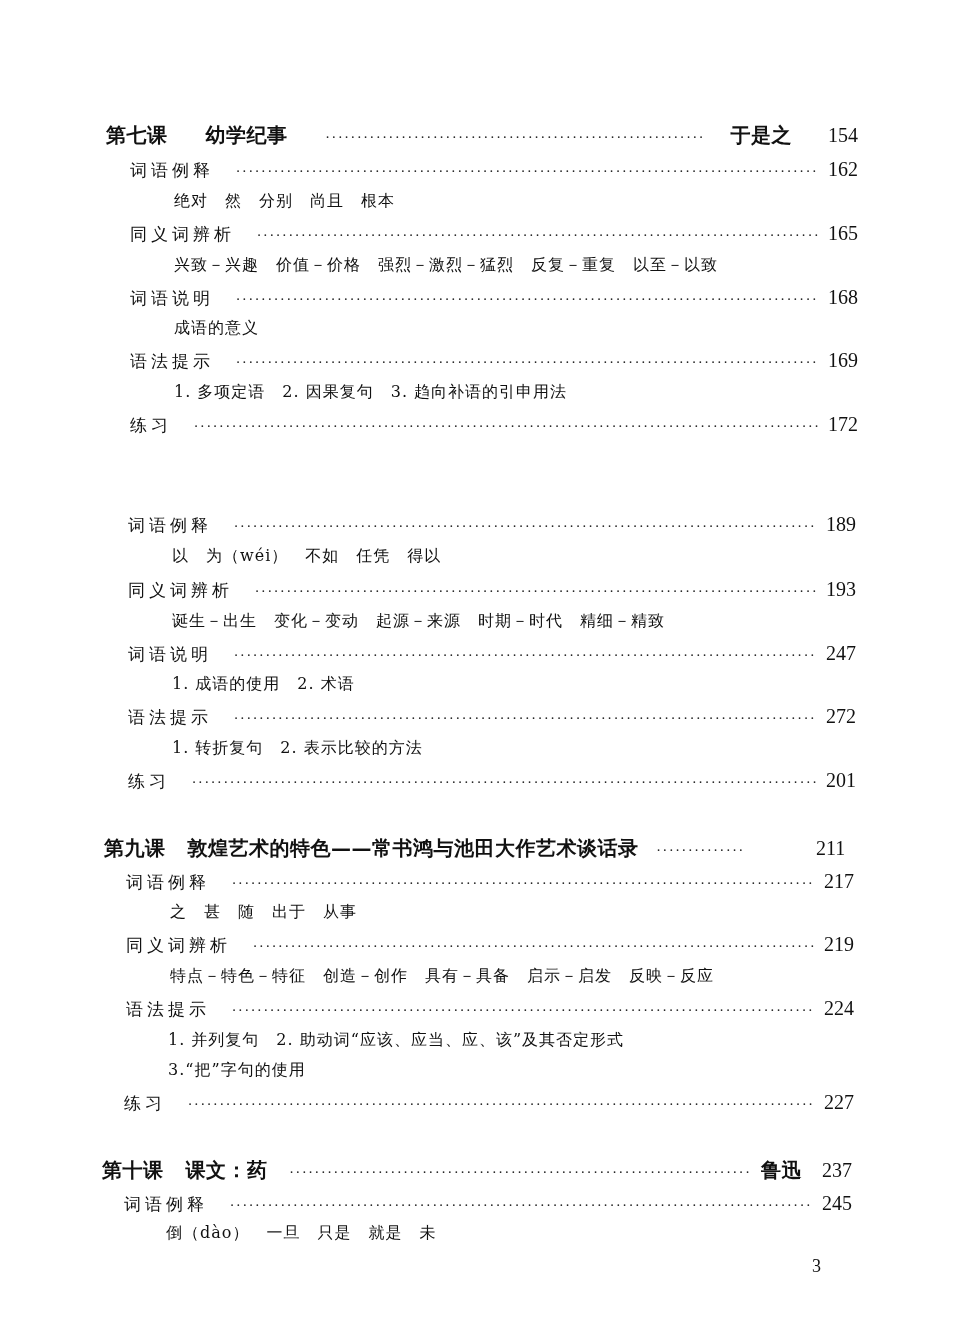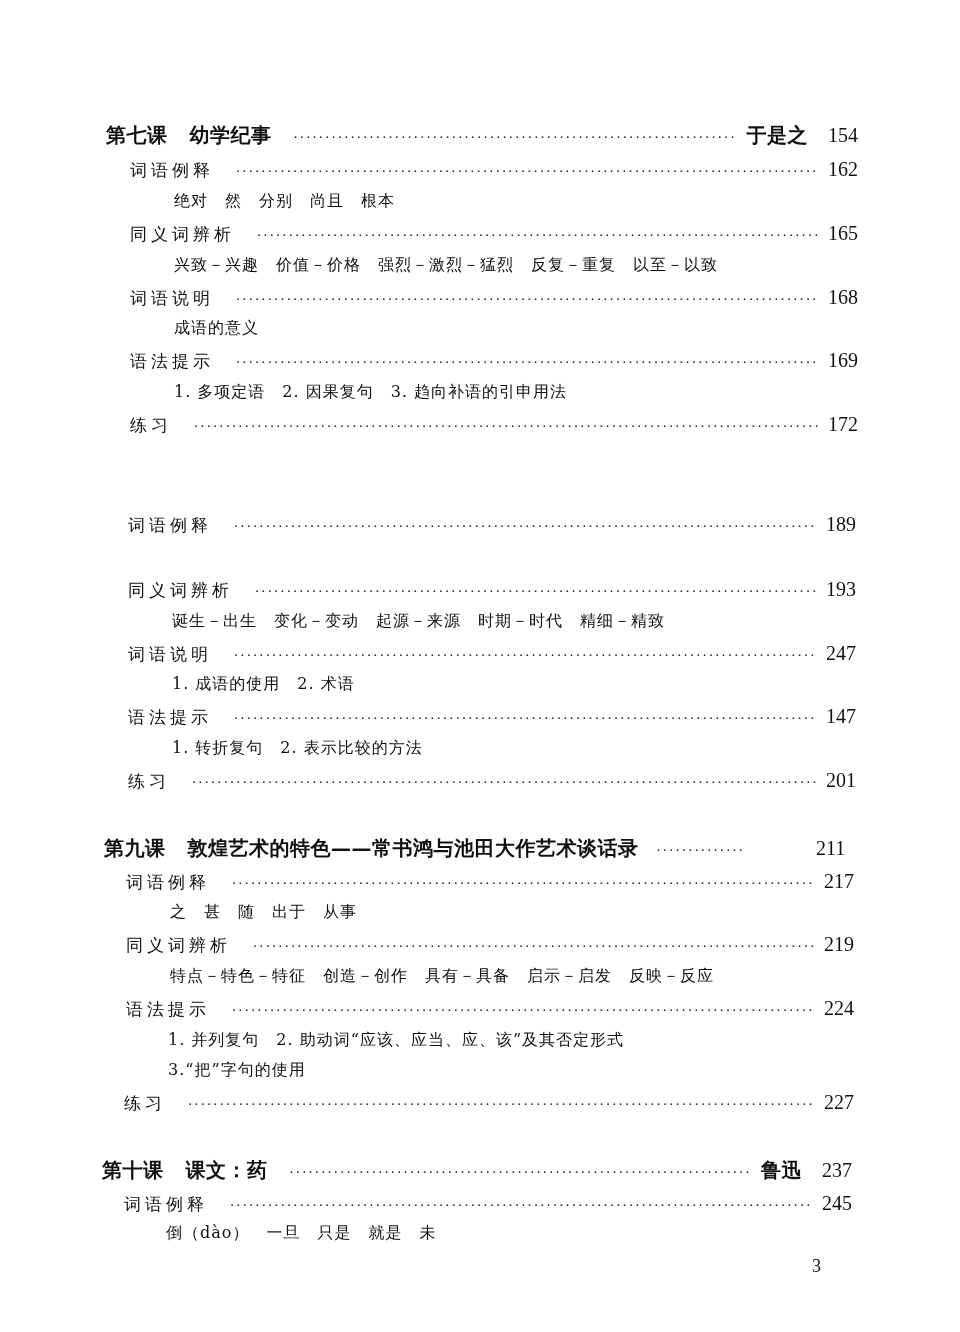--- a/index.html
+++ b/index.html
@@ -91,21 +91,21 @@
       top: 1256px;
       font-family: "Liberation Serif", "DejaVu Serif", serif;
       font-size: 18px;
     }
   </style>
 </head>
 <body>
 
 <div class="page">
 
-  <div class="row lesson" style="left:106px; top:122px; width:752px;">
+  <div class="row lesson" style="left:106px; top:122px; width:752px;gap:16px;">
     <span class="num">第七课</span>
     <span>幼学纪事</span>
     <span class="dots"></span>
     <span class="author">于是之</span>
     <span class="page-num">154</span>
   </div>
 
   <div class="row sect" style="left:130px; top:158px; width:728px;">
     <span>词语例释</span>
     <span class="dots"></span>
@@ -139,39 +139,40 @@
     <span class="dots"></span>
     <span class="page-num">172</span>
   </div>
 
 
   <div class="row sect" style="left:128px; top:513px; width:728px;">
     <span>词语例释</span>
     <span class="dots"></span>
     <span class="page-num">189</span>
   </div>
+  <div class="detail" style="left:172px; top:546px;">以　为（wéi）　不如　任凭　得以</div>
 
   <div class="row sect" style="left:128px; top:578px; width:728px;">
     <span>同义词辨析</span>
     <span class="dots"></span>
     <span class="page-num">193</span>
   </div>
   <div class="detail" style="left:172px; top:611px;">诞生－出生　变化－变动　起源－来源　时期－时代　精细－精致</div>
 
   <div class="row sect" style="left:128px; top:642px; width:728px;">
     <span>词语说明</span>
     <span class="dots"></span>
     <span class="page-num">247</span>
   </div>
   <div class="detail" style="left:172px; top:674px;">1. 成语的使用　2. 术语</div>
 
   <div class="row sect" style="left:128px; top:705px; width:728px;">
     <span>语法提示</span>
     <span class="dots"></span>
-    <span class="page-num">147</span>
+    <span class="page-num">272</span>
   </div>
   <div class="detail" style="left:172px; top:738px;">1. 转折复句　2. 表示比较的方法</div>
 
   <div class="row sect" style="left:128px; top:769px; width:728px;">
     <span>练习</span>
     <span class="dots"></span>
     <span class="page-num">201</span>
   </div>
 
   <div class="row lesson" style="left:104px; top:835px; width:750px;">

